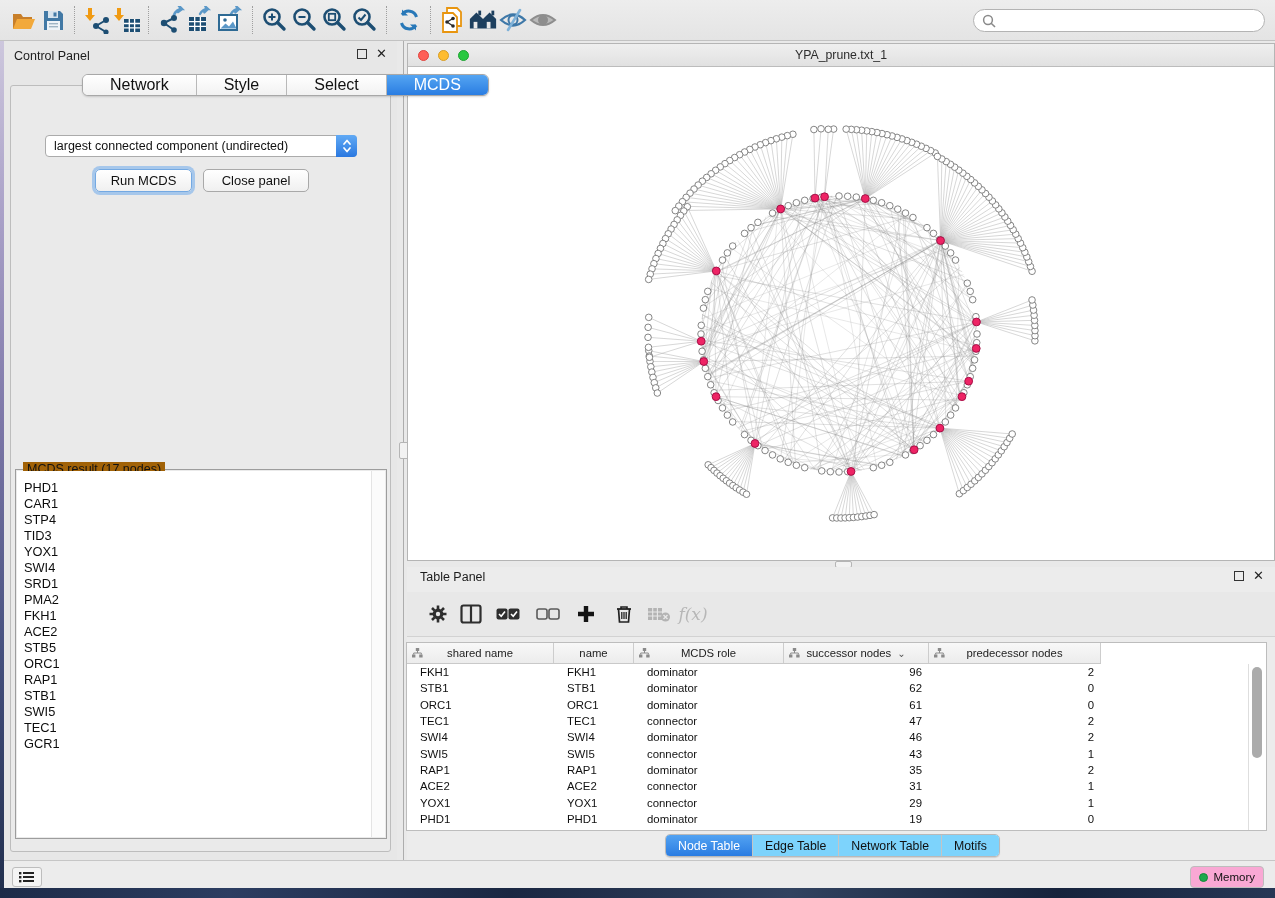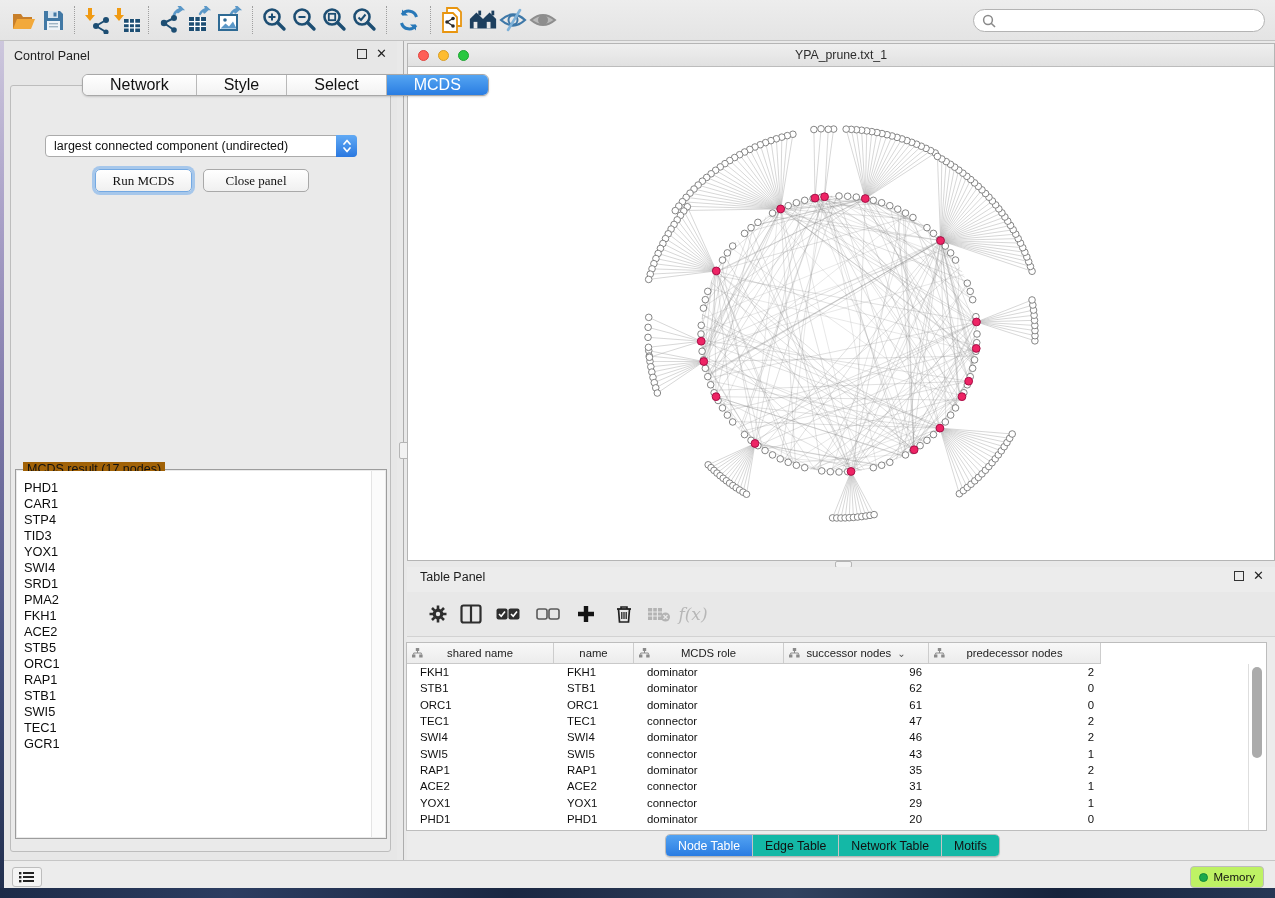--- a/index.html
+++ b/index.html
@@ -37,21 +37,21 @@
   #cp-inner{position:absolute;left:6px;top:44px;width:379px;height:765px;background:#eaeaea;
     border:1px solid #bdbdbd;border-radius:3px;}
   #opt-label{position:absolute;left:0;right:0;top:28px;text-align:center;font-size:13px;color:#151515;}
   #opt-dropdown{position:absolute;left:34px;top:49px;width:312px;height:22px;background:#fff;
     border:1px solid #ababab;border-radius:4px;display:flex;align-items:center;box-sizing:border-box;}
   #opt-dropdown .dd-text{flex:1;font-size:12.5px;color:#111;padding-left:8px;white-space:nowrap;}
   #dd-stepper{width:21px;height:22px;margin:-1px -1px -1px 0;border-radius:0 4px 4px 0;
     background:linear-gradient(#61aaf5,#2a78e0);display:flex;flex-direction:column;align-items:center;justify-content:center;}
   .btn{position:absolute;top:83px;height:23px;background:linear-gradient(#ffffff,#f0f0f0);
     border:1px solid #a9a9a9;border-radius:5px;font-size:13px;color:#111;display:flex;
-    align-items:center;justify-content:center;box-sizing:border-box;font-family:Liberation Serif, serif;}
+    align-items:center;justify-content:center;box-sizing:border-box;}
   #run-btn{left:84px;width:97px;border-color:#74a9e2;box-shadow:0 0 0 3px rgba(110,170,235,.55);}
   #close-btn{left:192px;width:106px;}
   #result-box{position:absolute;left:4px;top:383px;width:370px;height:368px;border:1px solid #9d9d9d;}
   #result-legend{position:absolute;top:-8px;left:7px;background:#a16207;padding:0 4px;font-size:12.5px;color:#111;}
   #result-list{position:absolute;inset:1px;background:#fff;overflow:hidden;padding-top:9px;}
   #result-scroll{position:absolute;top:1px;right:1px;bottom:1px;width:13px;background:#fbfbfb;border-left:1px solid #e4e4e4;}
   .mcds-item{font-size:12.8px;color:#0d0d0d;line-height:16px;padding-left:7px;}
   
   #v-split{left:397px;top:41px;width:10px;height:819px;background:#e9e9e9;}
   #v-split .line{position:absolute;left:6px;top:0;bottom:0;width:1px;background:#adadad;}
@@ -82,29 +82,29 @@
     justify-content:center;font-size:11.3px;color:#222;gap:4px;position:relative;}
   .hcell .tree-ic{position:absolute;left:5px;top:5px;}
   .sort-arrow{font-size:10px;color:#555;margin-left:2px;}
   #tbl-body{position:absolute;left:0;top:21px;bottom:0;width:841px;overflow:hidden;}
   .trow{display:flex;height:16.3px;align-items:center;font-size:11.4px;color:#101010;}
   .tcell{box-sizing:border-box;white-space:nowrap;overflow:hidden;}
   #tbl-gutter{position:absolute;right:0;top:21px;bottom:0;width:17px;background:#fff;border-left:1px solid #dedede;}
   #tbl-thumb{position:absolute;left:3px;top:3px;width:10px;height:91px;background:#ababab;border-radius:5px;}
   #tp-tabs{position:absolute;left:258px;top:267px;height:21px;display:flex;border:1px solid #b9b9b9;
     border-radius:5px;overflow:hidden;background:#fff;box-shadow:0 1px 1px rgba(0,0,0,.12);}
-  .tp-tab{padding:0 12px;font-size:12.3px;color:#111;display:flex;align-items:center;background:#14b8a6;
+  .tp-tab{padding:0 12px;font-size:12.3px;color:#111;display:flex;align-items:center;background:#7dd3fc;
     border-right:1px solid #c4c4c4;}
   .tp-tab:last-child{border-right:none;}
   .tp-tab.active{background:linear-gradient(#53a3f2,#2a7ce2);color:#fff;}
   
   #status-bar{left:4px;top:860px;width:1271px;height:28px;background:#ececec;border-top:1px solid #c6c6c6;box-sizing:border-box;}
   #burger-btn{position:absolute;left:8px;top:6px;width:28px;height:18px;background:#f4f4f4;
     border:1px solid #bdbdbd;border-radius:3px;display:flex;align-items:center;justify-content:center;}
-  #memory-btn{position:absolute;right:11px;top:5px;height:20px;padding:0 8px;background:#bef264;
+  #memory-btn{position:absolute;right:11px;top:5px;height:20px;padding:0 8px;background:#f9a8d4;
     border:1px solid #bdbdbd;border-radius:4px;display:flex;align-items:center;gap:5px;font-size:11.5px;color:#111;}
   #memory-dot{width:9px;height:9px;border-radius:50%;background:#1ca94c;border:1px solid #128a3a;box-sizing:border-box;}
 </style>
 </head>
 <body>
 
 <div id="toolbar" class="abs">
   <span style="width:8px"></span>
   <span class="tbi">
     <svg width="27" height="27" viewBox="0 0 27 27">
@@ -1160,21 +1160,21 @@
           <div class="tcell" style="width: 147px; text-align: left; padding: 0px 0px 0px 13px; box-sizing: border-box;">YOX1</div>
           <div class="tcell" style="width: 80px; text-align: left; padding: 0px 0px 0px 13px; box-sizing: border-box;">YOX1</div>
           <div class="tcell" style="width: 150px; text-align: left; padding: 0px 0px 0px 13px; box-sizing: border-box;">connector</div>
           <div class="tcell" style="width: 145px; text-align: right; padding: 0px 7px 0px 0px; box-sizing: border-box;">29</div>
           <div class="tcell" style="width: 172px; text-align: right; padding: 0px 7px 0px 0px; box-sizing: border-box;">1</div>
         </div>
         <div class="trow">
           <div class="tcell" style="width: 147px; text-align: left; padding: 0px 0px 0px 13px; box-sizing: border-box;">PHD1</div>
           <div class="tcell" style="width: 80px; text-align: left; padding: 0px 0px 0px 13px; box-sizing: border-box;">PHD1</div>
           <div class="tcell" style="width: 150px; text-align: left; padding: 0px 0px 0px 13px; box-sizing: border-box;">dominator</div>
-          <div class="tcell" style="width: 145px; text-align: right; padding: 0px 7px 0px 0px; box-sizing: border-box;">20</div>
+          <div class="tcell" style="width: 145px; text-align: right; padding: 0px 7px 0px 0px; box-sizing: border-box;">19</div>
           <div class="tcell" style="width: 172px; text-align: right; padding: 0px 7px 0px 0px; box-sizing: border-box;">0</div>
         </div>
       </div>
     <div id="tbl-gutter">
         <div id="tbl-thumb"></div>
       </div>
   </div>
   <div id="tp-tabs">
       <div class="tp-tab active">Node Table</div>
       <div class="tp-tab">Edge Table</div>

